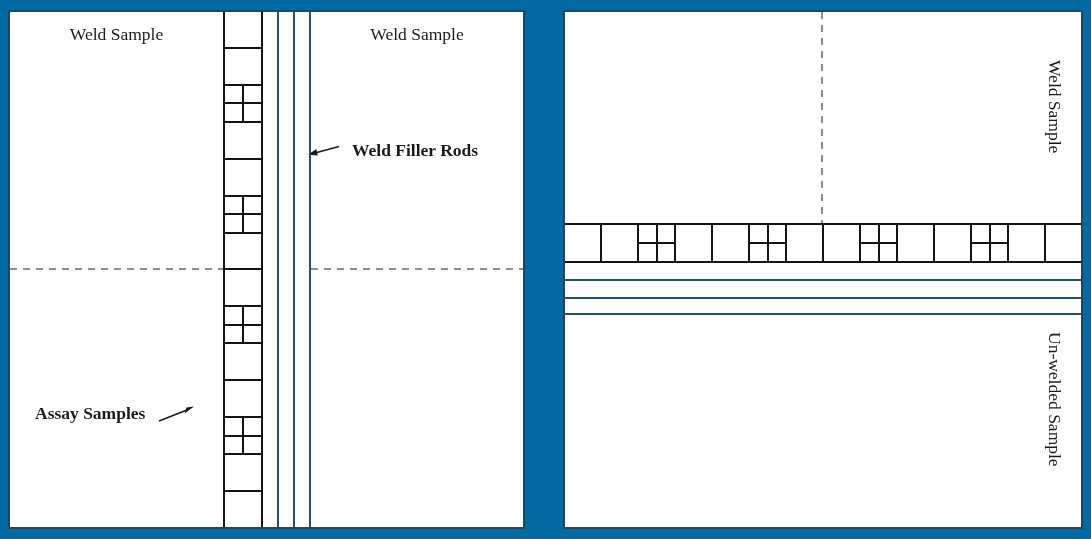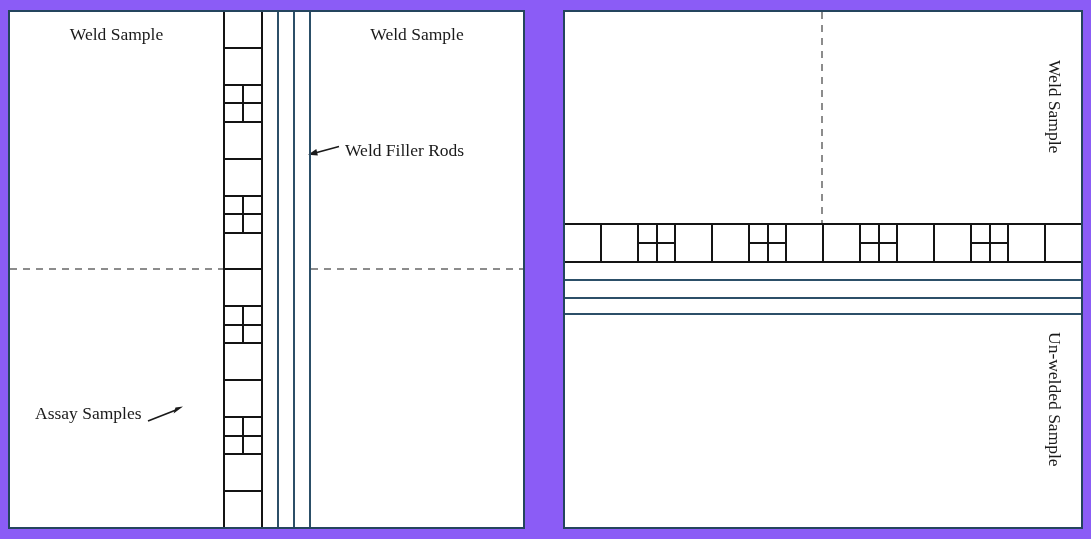--- a/index.html
+++ b/index.html
@@ -4,21 +4,21 @@
 <style>
   :root{
     --outline:#24455e;
     --rod:#2c4f68;
     --strip:#141414;
     --dash:#8c8c8c;
     --text:#1a1a1a;
   }
   html,body{margin:0;padding:0;background:#ffffff;}
   #stage{
-    position:relative;width:1091px;height:539px;background:#8b5cf6;overflow:hidden;
+    position:relative;width:1091px;height:539px;background:#0369a1;overflow:hidden;
     font-family:"Liberation Serif","DejaVu Serif",serif;color:var(--text);
   }
   .panel{position:absolute;border:2px solid var(--outline);box-sizing:border-box;background:#ffffff;}
   #panel-left{left:8px;top:10px;width:517px;height:519px;}
   #panel-right{left:563px;top:10px;width:520px;height:519px;}
 
   
   .strip-v{
     position:absolute;left:213px;top:0;bottom:0;width:36px;
     border-left:2px solid var(--strip);border-right:2px solid var(--strip);
@@ -31,21 +31,21 @@
 
   .rod-v{position:absolute;top:0;bottom:0;width:2px;background:var(--rod);}
   .rod-h{position:absolute;left:0;right:0;height:2px;background:var(--rod);}
 
   .dash-h{position:absolute;height:2px;top:256px;
     background:repeating-linear-gradient(90deg,var(--dash) 0 7px,transparent 7px 13px);}
   .dash-v{position:absolute;width:2px;left:256px;top:0;height:211px;
     background:repeating-linear-gradient(180deg,var(--dash) 0 7px,transparent 7px 13px);}
 
   .plate-label{position:absolute;top:12px;font-size:17.5px;text-align:center;white-space:nowrap;}
-  .annot{position:absolute;display:flex;align-items:center;gap:4px;font-size:17.5px;white-space:nowrap;}
+  .annot{position:absolute;display:flex;align-items:center;gap:11px;font-size:17.5px;white-space:nowrap;font-weight:bold;}
   .annot svg{flex:0 0 auto;display:block;}
 
   
   .strip-h{
     position:absolute;top:211px;left:0;right:0;height:36px;
     border-top:2px solid var(--strip);border-bottom:2px solid var(--strip);
     box-sizing:content-box;display:flex;flex-direction:row;background:#fff;
   }
   .strip-h .cell{flex:1;border-right:2px solid var(--strip);position:relative;}
   .strip-h .cell:last-child{border-right:none;}

